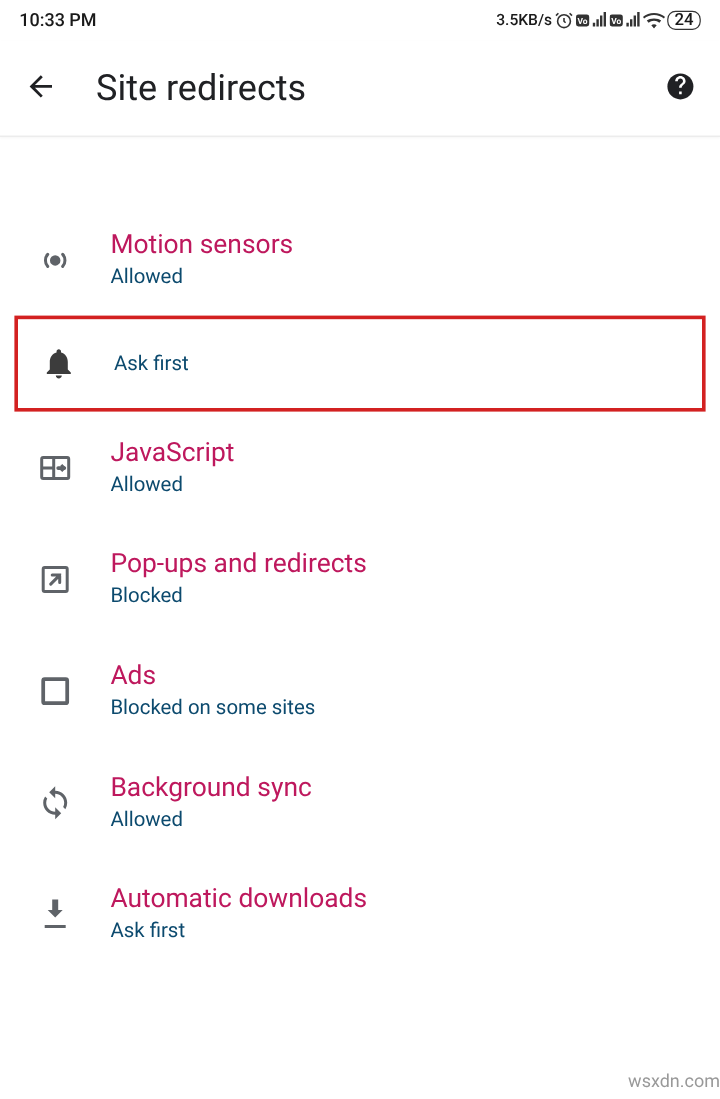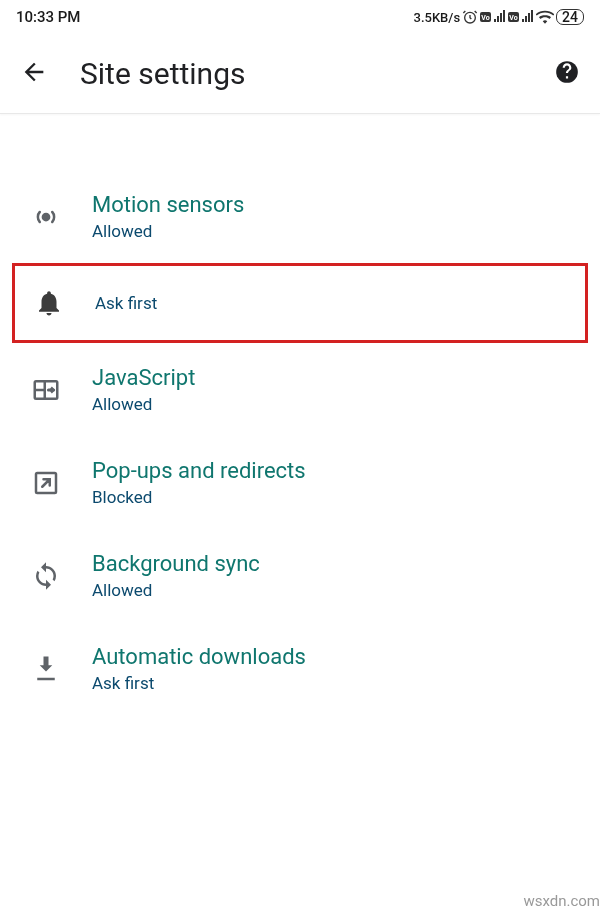--- a/index.html
+++ b/index.html
@@ -84,21 +84,21 @@
       display: flex;
       justify-content: center;
       align-items: center;
       color: #5f6368;
     }
     .row .text-slot {
       flex: 1;
     }
     .row .label {
       font-size: 22px;
-      color: #0f766e;
+      color: #be185d;
       margin-bottom: 4px;
     }
     .row .sub {
       font-size: 17px;
       color: #0c4a6e;
     }
     .highlight {
       border: 3px solid #d32121;
       margin: 0 12px;
       padding-left: 8px;
@@ -145,21 +145,21 @@
     <span class="battery-box">24</span>
   </div>
 </div>
 
 <div class="app-bar">
   <div>
     <svg width="28" height="28" viewBox="0 0 24 24" fill="#202124">
         <path d="M20 11H7.83l5.59-5.59L12 4l-8 8 8 8 1.41-1.41L7.83 13H20v-2z"></path>
       </svg>
   </div>
-  <div class="title">Site settings</div>
+  <div class="title">Site redirects</div>
   <div>
     <svg width="26" height="26" viewBox="0 0 24 24" fill="#202124">
         <circle cx="12" cy="12" r="10"></circle>
         <path fill="#fff" d="M11 18h2v-2h-2v2zm1-14C9.8 4 8 5.8 8 8h2c0-1.1.9-2 2-2s2 .9 2 2c0 2-3 1.75-3 5h2c0-2.25 3-2.5 3-5 0-2.2-1.8-4-4-4z"></path>
       </svg>
   </div>
 </div>
 
 <div class="partial-row">
   <div class="partial-row-inner">Ask first</div>
@@ -214,20 +214,31 @@
           <rect x="4" y="4" width="16" height="16" rx="1"></rect>
           <path d="M9 15l6-6M15 14V9h-5" stroke-linecap="round"></path>
         </svg>
     </div>
     <div class="text-slot">
       <div class="label">Pop-ups and redirects</div>
       <div class="sub">Blocked</div>
     </div>
   </div>
 
+  <div class="row">
+    <div class="icon-slot">
+      <svg width="30" height="30" viewBox="0 0 24 24" fill="none" stroke="#5f6368" stroke-width="2.5">
+          <rect x="4" y="4" width="16" height="16" rx="1"></rect>
+        </svg>
+    </div>
+    <div class="text-slot">
+      <div class="label">Ads</div>
+      <div class="sub">Blocked on some sites</div>
+    </div>
+  </div>
 
   <div class="row">
     <div class="icon-slot">
       <svg width="30" height="30" viewBox="0 0 24 24" fill="#5f6368">
           <path d="M12 4V1L8 5l4 4V6c3.31 0 6 2.69 6 6 0 1.01-.25 1.97-.7 2.8l1.46 1.46A7.93 7.93 0 0020 12c0-4.42-3.58-8-8-8zm0 14c-3.31 0-6-2.69-6-6 0-1.01.25-1.97.7-2.8L5.24 7.74A7.93 7.93 0 004 12c0 4.42 3.58 8 8 8v3l4-4-4-4v3z"></path>
         </svg>
     </div>
     <div class="text-slot">
       <div class="label">Background sync</div>
       <div class="sub">Allowed</div>

